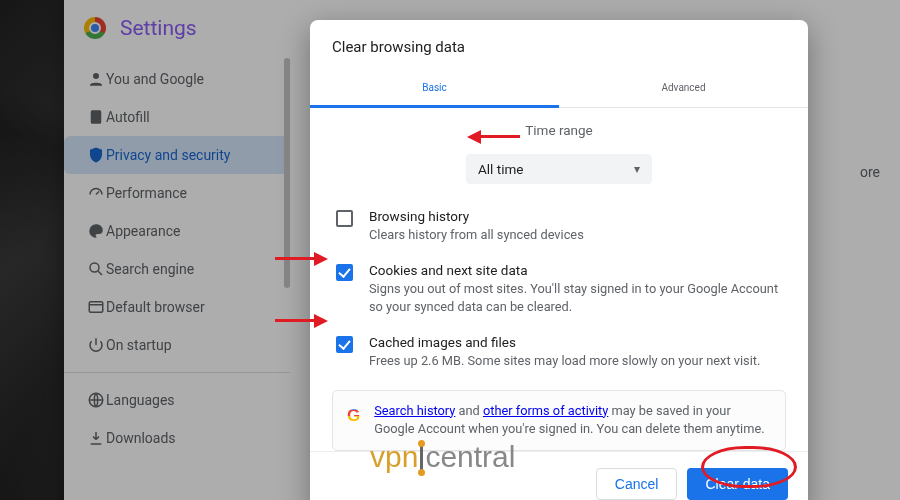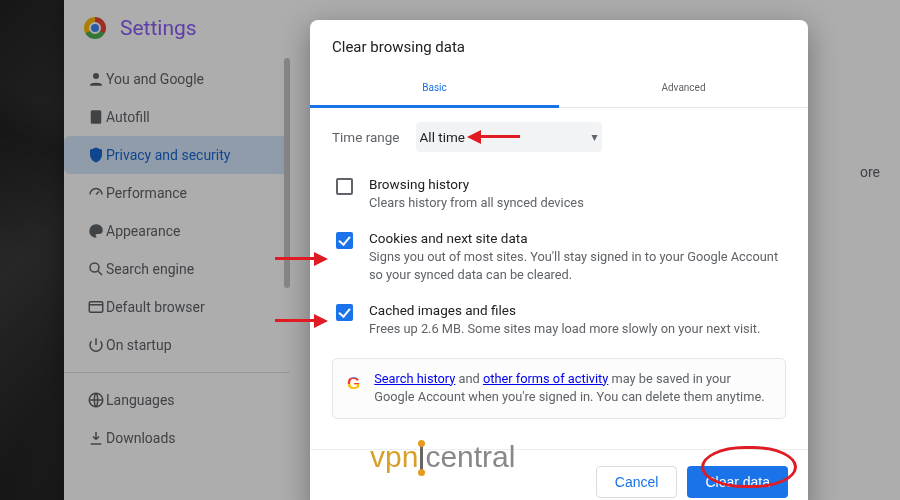--- a/index.html
+++ b/index.html
@@ -83,25 +83,25 @@
       display: flex; flex-direction: column;
     }
     .dialog-title { font-size: 15px; color:#202124; padding: 18px 22px 14px 22px; }
     .dialog-tabs { display:flex; border-bottom: 1px solid #e4e4e4; margin-top: 2px;}
     .dialog-tab {
       flex:1; text-align:center; padding: 10px 0 12px 0;
       font-size: 10px; color:#5f6368; cursor:pointer;
     }
     .dialog-tab.active { color:#1a73e8; border-bottom: 3px solid #1a73e8; margin-bottom:-1px;}
     .dialog-content { padding: 14px 22px 0 22px; flex:1; }
-    .timerange-row { display:flex; align-items:center; gap: 16px; color:#5f6368; font-size:13.5px;}
+    .timerange-row { display:flex; align-items:center; gap: 16px; color:#5f6368; font-size:13.5px;flex-direction:column;}
     .timerange-select {
       display:flex; align-items:center; justify-content:space-between;
       background:#f1f3f4; border-radius:4px;
-      padding: 7px 4px; width: 186px;
+      padding: 7px 12px; width: 186px;
       color:#202124; font-size:13.5px;
       cursor:pointer;
     }
     .timerange-select .chev { color:#5f6368; font-size:12px; }
     .check-rows { margin-top: 16px; padding-left: 4px; }
     .check-row {
       display:flex; gap: 16px; padding: 8px 0 10px 0;
     }
     .checkbox {
       width: 17px; height:17px; border:2px solid #5f6368; border-radius:2px;

